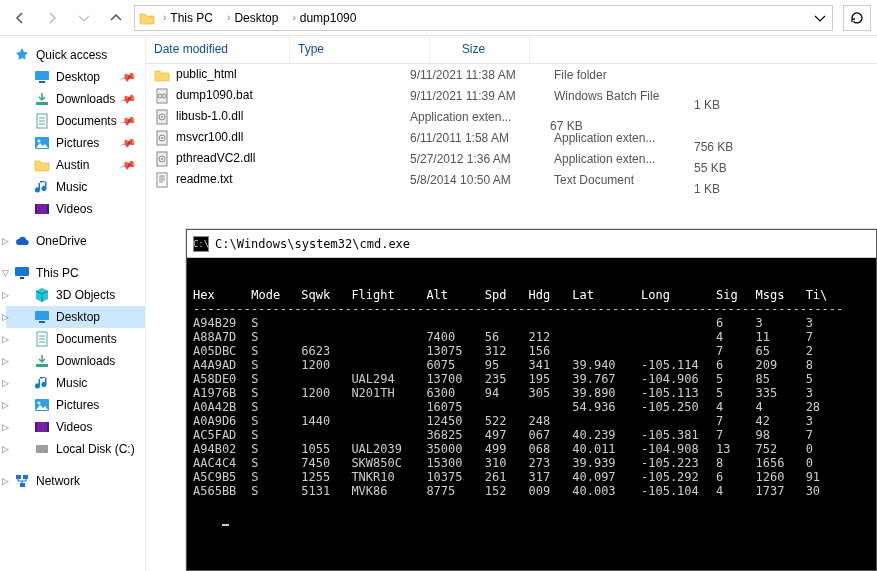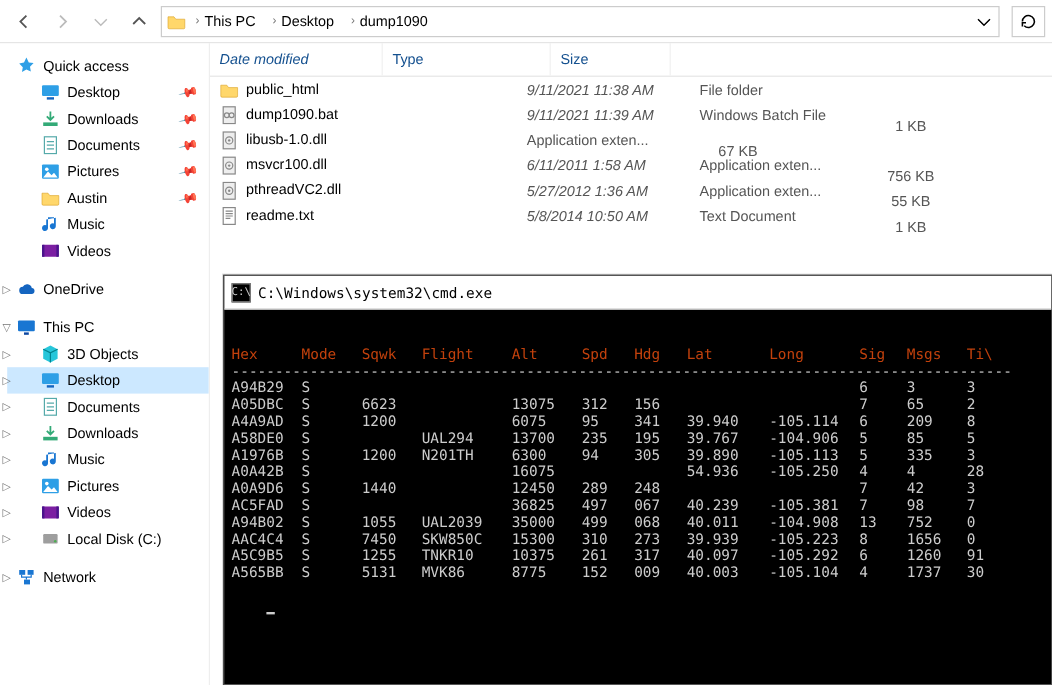--- a/index.html
+++ b/index.html
@@ -6,61 +6,61 @@
   body { font-family: "Segoe UI", Tahoma, sans-serif; font-size: 12px; color: #000; background: #fff; width: 877px; height: 571px; overflow: hidden; position: relative; }
   .addrbar { display: flex; align-items: center; height: 36px; border-bottom: 1px solid #e5e5e5; padding: 2px 6px; gap: 4px; }
   .navbtn { width: 28px; height: 28px; display: flex; align-items: center; justify-content: center; color: #555; }
   .navbtn.disabled { color: #bbb; }
   .navbtn svg { width: 16px; height: 16px; }
   .pathbox { flex: 1; height: 26px; border: 1px solid #ccc; display: flex; align-items: center; padding: 0 4px; gap: 2px; }
   .crumb { padding: 2px 6px; display: flex; align-items: center; gap: 4px; }
   .crumb .sep { color: #777; font-size: 10px; }
   .refresh { width: 28px; height: 26px; border: 1px solid #ccc; display: flex; align-items: center; justify-content: center; margin-left: 6px; }
   .main { display: flex; height: calc(571px - 36px); }
-  .sidebar { width: 175px; padding: 8px 0 8px 6px; overflow: hidden; border-right: 1px solid #eee; }
+  .sidebar { width: 146px; padding: 8px 0 8px 6px; overflow: hidden; border-right: 1px solid #eee; }
   .side-group { margin-bottom: 10px; }
   .side-item { display: flex; align-items: center; height: 22px; padding-left: 8px; gap: 6px; position: relative; }
   .side-item.sub { padding-left: 28px; }
   .side-item.header { font-weight: 400; }
   .side-item.selected { background: #cce8ff; }
   .pin { position: absolute; right: 10px; color: #555; font-size: 11px; transform: rotate(30deg); }
   .icon { width: 16px; height: 16px; display: inline-flex; align-items: center; justify-content: center; }
   .icon svg { width: 16px; height: 16px; }
   .caret { position: absolute; left: -4px; color: #777; font-size: 9px; }
   .filepane { flex: 1; position: relative; }
   .cols { display: flex; height: 28px; border-bottom: 1px solid #e5e5e5; color: #333; }
   .colh { padding: 6px 8px; border-right: 1px solid #f0f0f0; font-weight: 400; color: #14508f; }
   .c-name { width: 256px; }
-  .c-date { width: 144px; font-style: italic; }
+  .c-date { width: 144px; }
   .c-type { width: 140px; }
-  .c-size { width: 100px; text-align: left; padding-right: 20px; }
+  .c-size { width: 100px; text-align: center; padding-right: 20px; }
   .rows { }
   .row { display: flex; height: 21px; align-items: center; }
   .cell { padding: 0 8px; white-space: nowrap; overflow: hidden; text-overflow: ellipsis; color: #000; }
   .row .c-name { display: flex; gap: 6px; }
   .row .c-date, .row .c-type, .row .c-size { color: #555; }
-  .row .c-size { text-align: center; padding-right: 20px; margin-top: 19px; }
+  .row .c-size { text-align: left; padding-right: 20px; margin-top: 19px; }
   .filelabel { }
   
   .ic-folder { fill: #ffd76b; stroke: #d9a023; stroke-width: .5; }
   .ic-star { fill: #2e9fe6; }
   .ic-desktop { fill: #2e9fe6; }
   .ic-pic { fill: #2e9fe6; }
   .ic-mus { fill: #1976d2; }
   .ic-cloud { fill: #1565c0; }
   .ic-pc { fill: #1976d2; }
   .ic-disk { fill: #9e9e9e; }
   .ic-3d { fill: #26c6da; }
   
   .cmd { position: absolute; left: 186px; top: 229px; width: 691px; height: 342px; border: 1px solid #555; background: #000; color: #ccc; font-family: Consolas, "Lucida Console", monospace; font-size: 12px; box-shadow: 0 0 0 1px #ddd; }
   .cmd-title { height: 28px; background: #fff; color: #000; display: flex; align-items: center; gap: 6px; padding: 0 6px; border-bottom: 1px solid #ccc; }
   .cmd-title .ic { width:16px; height:16px; background:#000; border:1px solid #888; display:inline-flex; align-items:center; justify-content:center; }
   .cmd-title .ic span { color:#ccc; font: 9px Consolas, monospace; }
   .cmd-body { padding: 2px 6px; line-height: 14px; white-space: pre; }
-  .cmd-head-row { color: #c2410c; }
+  .cmd-head-row { color: #ffffff; }
   .cmd-sep { color: #ccc; letter-spacing: 0; }
   .cmd-row td { padding: 0; }
   table.mono { border-collapse: collapse; }
   table.mono td, table.mono th { font: 12px/14px Consolas, monospace; padding: 0; text-align: left; }
   .w-hex{width:56px;} .w-mode{width:48px;} .w-sqwk{width:48px;text-align:right;padding-right:8px;} .w-flt{width:72px;} .w-alt{width:56px;text-align:right;padding-right:6px;} .w-spd{width:42px;text-align:right;padding-right:6px;} .w-hdg{width:42px;text-align:right;padding-right:6px;} .w-lat{width:66px;text-align:right;padding-right:6px;} .w-lon{width:72px;text-align:right;padding-right:6px;} .w-sig{width:38px;text-align:right;padding-right:6px;} .w-msg{width:48px;text-align:right;padding-right:6px;} .w-ti{width:36px;text-align:right;}
   .cursor { display:inline-block; width:7px; height:2px; background:#ccc; vertical-align: bottom; margin-top:2px;}
 </style>
 </head>
 <body>
 
@@ -485,26 +485,27 @@
   <div class="cmd-title">
     <span class="ic">
         <span>C:\</span>
       </span>
     <span>C:\Windows\system32\cmd.exe</span>
   </div>
   <div class="cmd-body">
     <table class="mono" id="cmd-table"><tbody><tr class="cmd-head-row">
 <td class="w-hex">Hex</td><td class="w-mode">Mode</td><td class="w-sqwk">Sqwk</td><td class="w-flt">Flight</td><td class="w-alt">Alt</td><td class="w-spd">Spd</td><td class="w-hdg">Hdg</td><td class="w-lat">Lat</td><td class="w-lon">Long</td><td class="w-sig">Sig</td><td class="w-msg">Msgs</td><td class="w-ti">Ti\</td></tr><tr><td colspan="12" class="cmd-sep">------------------------------------------------------------------------------------------</td></tr><tr class="cmd-row">
 <td class="w-hex">A94B29</td><td class="w-mode">S</td><td class="w-sqwk"></td><td class="w-flt"></td><td class="w-alt"></td><td class="w-spd"></td><td class="w-hdg"></td><td class="w-lat"></td><td class="w-lon"></td><td class="w-sig">6</td><td class="w-msg">3</td><td class="w-ti">3</td></tr><tr class="cmd-row">
+<td class="w-hex">A88A7D</td><td class="w-mode">S</td><td class="w-sqwk"></td><td class="w-flt"></td><td class="w-alt">7400</td><td class="w-spd">56</td><td class="w-hdg">212</td><td class="w-lat"></td><td class="w-lon"></td><td class="w-sig">4</td><td class="w-msg">11</td><td class="w-ti">7</td></tr><tr class="cmd-row">
 <td class="w-hex">A05DBC</td><td class="w-mode">S</td><td class="w-sqwk">6623</td><td class="w-flt"></td><td class="w-alt">13075</td><td class="w-spd">312</td><td class="w-hdg">156</td><td class="w-lat"></td><td class="w-lon"></td><td class="w-sig">7</td><td class="w-msg">65</td><td class="w-ti">2</td></tr><tr class="cmd-row">
 <td class="w-hex">A4A9AD</td><td class="w-mode">S</td><td class="w-sqwk">1200</td><td class="w-flt"></td><td class="w-alt">6075</td><td class="w-spd">95</td><td class="w-hdg">341</td><td class="w-lat">39.940</td><td class="w-lon">-105.114</td><td class="w-sig">6</td><td class="w-msg">209</td><td class="w-ti">8</td></tr><tr class="cmd-row">
 <td class="w-hex">A58DE0</td><td class="w-mode">S</td><td class="w-sqwk"></td><td class="w-flt">UAL294</td><td class="w-alt">13700</td><td class="w-spd">235</td><td class="w-hdg">195</td><td class="w-lat">39.767</td><td class="w-lon">-104.906</td><td class="w-sig">5</td><td class="w-msg">85</td><td class="w-ti">5</td></tr><tr class="cmd-row">
 <td class="w-hex">A1976B</td><td class="w-mode">S</td><td class="w-sqwk">1200</td><td class="w-flt">N201TH</td><td class="w-alt">6300</td><td class="w-spd">94</td><td class="w-hdg">305</td><td class="w-lat">39.890</td><td class="w-lon">-105.113</td><td class="w-sig">5</td><td class="w-msg">335</td><td class="w-ti">3</td></tr><tr class="cmd-row">
 <td class="w-hex">A0A42B</td><td class="w-mode">S</td><td class="w-sqwk"></td><td class="w-flt"></td><td class="w-alt">16075</td><td class="w-spd"></td><td class="w-hdg"></td><td class="w-lat">54.936</td><td class="w-lon">-105.250</td><td class="w-sig">4</td><td class="w-msg">4</td><td class="w-ti">28</td></tr><tr class="cmd-row">
-<td class="w-hex">A0A9D6</td><td class="w-mode">S</td><td class="w-sqwk">1440</td><td class="w-flt"></td><td class="w-alt">12450</td><td class="w-spd">289</td><td class="w-hdg">248</td><td class="w-lat"></td><td class="w-lon"></td><td class="w-sig">7</td><td class="w-msg">42</td><td class="w-ti">3</td></tr><tr class="cmd-row">
+<td class="w-hex">A0A9D6</td><td class="w-mode">S</td><td class="w-sqwk">1440</td><td class="w-flt"></td><td class="w-alt">12450</td><td class="w-spd">522</td><td class="w-hdg">248</td><td class="w-lat"></td><td class="w-lon"></td><td class="w-sig">7</td><td class="w-msg">42</td><td class="w-ti">3</td></tr><tr class="cmd-row">
 <td class="w-hex">AC5FAD</td><td class="w-mode">S</td><td class="w-sqwk"></td><td class="w-flt"></td><td class="w-alt">36825</td><td class="w-spd">497</td><td class="w-hdg">067</td><td class="w-lat">40.239</td><td class="w-lon">-105.381</td><td class="w-sig">7</td><td class="w-msg">98</td><td class="w-ti">7</td></tr><tr class="cmd-row">
 <td class="w-hex">A94B02</td><td class="w-mode">S</td><td class="w-sqwk">1055</td><td class="w-flt">UAL2039</td><td class="w-alt">35000</td><td class="w-spd">499</td><td class="w-hdg">068</td><td class="w-lat">40.011</td><td class="w-lon">-104.908</td><td class="w-sig">13</td><td class="w-msg">752</td><td class="w-ti">0</td></tr><tr class="cmd-row">
 <td class="w-hex">AAC4C4</td><td class="w-mode">S</td><td class="w-sqwk">7450</td><td class="w-flt">SKW850C</td><td class="w-alt">15300</td><td class="w-spd">310</td><td class="w-hdg">273</td><td class="w-lat">39.939</td><td class="w-lon">-105.223</td><td class="w-sig">8</td><td class="w-msg">1656</td><td class="w-ti">0</td></tr><tr class="cmd-row">
 <td class="w-hex">A5C9B5</td><td class="w-mode">S</td><td class="w-sqwk">1255</td><td class="w-flt">TNKR10</td><td class="w-alt">10375</td><td class="w-spd">261</td><td class="w-hdg">317</td><td class="w-lat">40.097</td><td class="w-lon">-105.292</td><td class="w-sig">6</td><td class="w-msg">1260</td><td class="w-ti">91</td></tr><tr class="cmd-row">
 <td class="w-hex">A565BB</td><td class="w-mode">S</td><td class="w-sqwk">5131</td><td class="w-flt">MVK86</td><td class="w-alt">8775</td><td class="w-spd">152</td><td class="w-hdg">009</td><td class="w-lat">40.003</td><td class="w-lon">-105.104</td><td class="w-sig">4</td><td class="w-msg">1737</td><td class="w-ti">30</td></tr></tbody></table>
     <span class="cursor"></span>
   </div>
 </div>
 
 </body></html>

